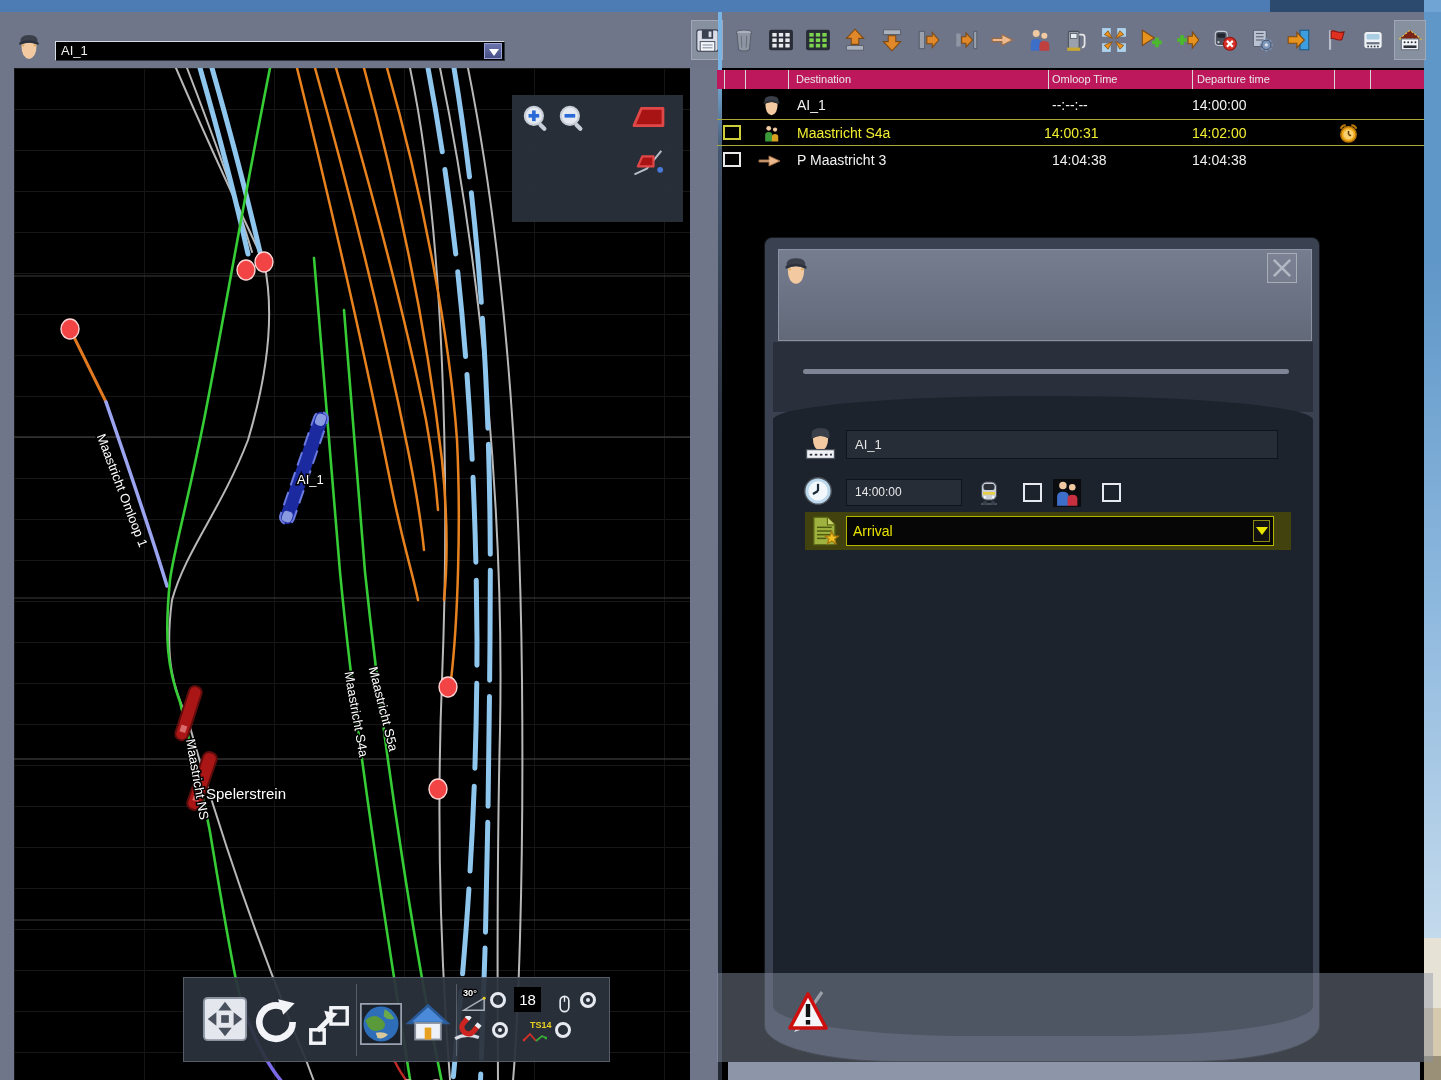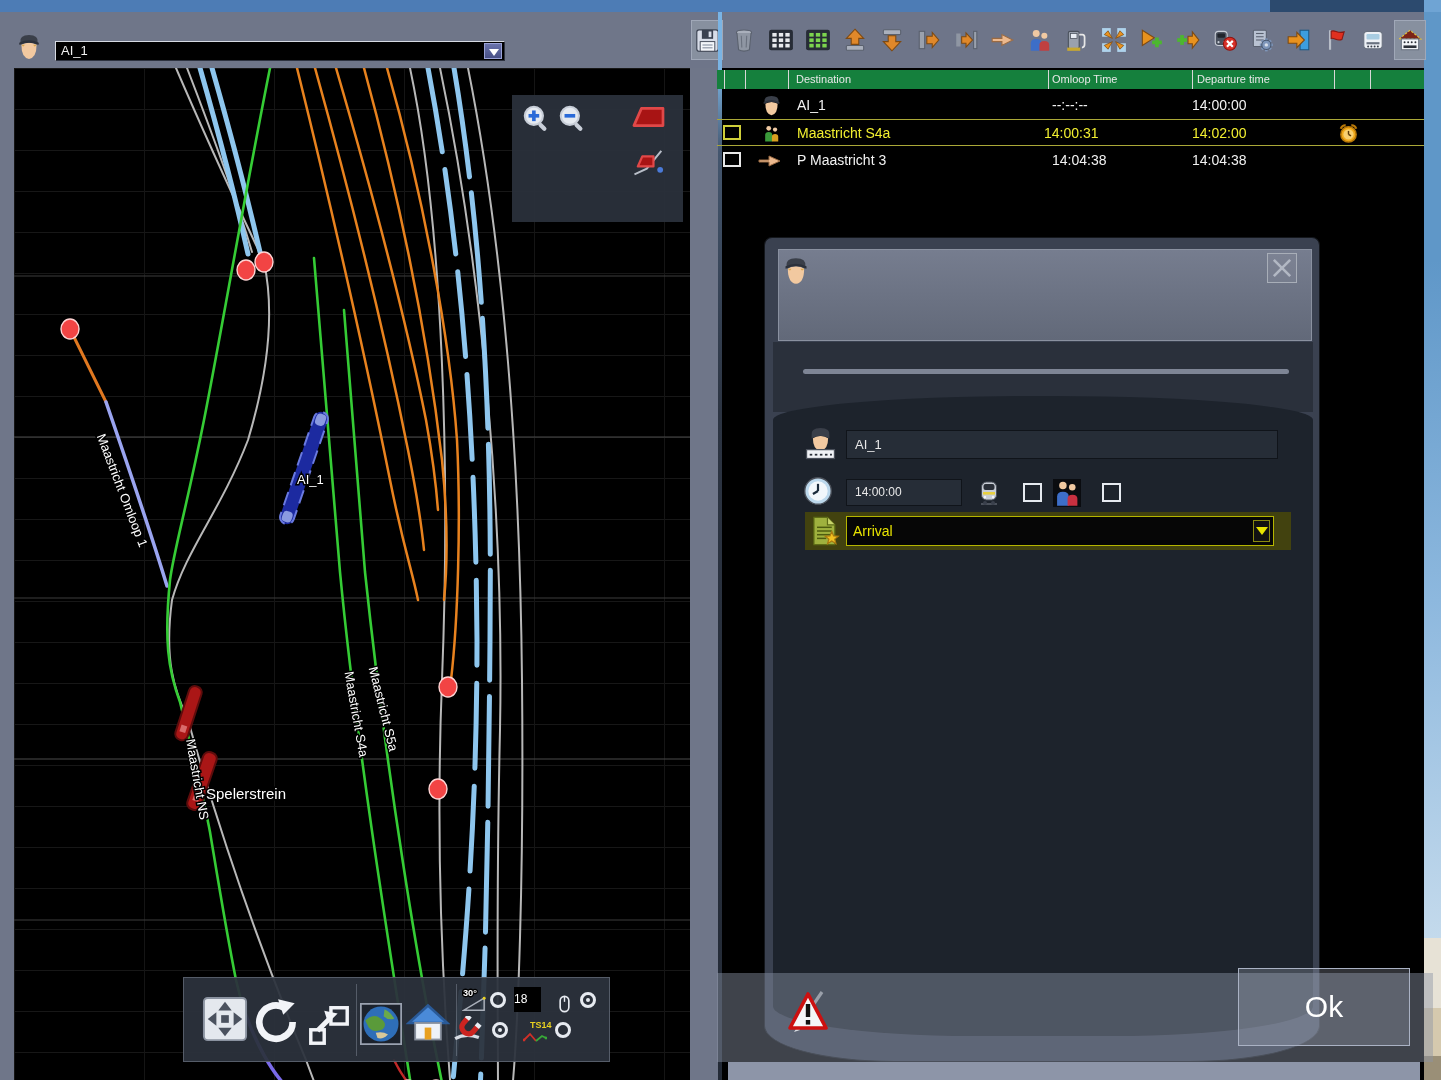--- a/index.html
+++ b/index.html
@@ -43,34 +43,34 @@
   .zoom-panel{left:498px;top:27px;width:171px;height:127px;background:rgba(42,48,59,.95);}
   .zoom-panel .zi{position:absolute;cursor:pointer;}
 
   
   .map-tb{left:169px;top:909px;width:427px;height:85px;background:rgba(44,50,61,.94);
     border:1px solid rgba(130,138,152,.5);}
   .map-tb .sep{position:absolute;top:6px;width:1px;height:72px;background:rgba(140,148,162,.45);}
   .radio{position:absolute;width:16px;height:16px;border:3px solid #e6eaf0;border-radius:50%;cursor:pointer;}
   .radio.on::after{content:"";position:absolute;left:3px;top:3px;width:4px;height:4px;
     background:#e6eaf0;border-radius:50%;}
-  .val18{position:absolute;background:#000;color:#fff;font-size:12px;}
+  .val18{position:absolute;background:#000;color:#fff;font-size:15px;text-align:center;}
   .yellow-sm{color:#e8d020;font-size:9px;font-weight:bold;}
 
   
   .rtb{left:690px;top:12px;width:734px;height:56px;background:#6e7589;}
   .rtb .cell{position:absolute;top:9px;width:30px;height:38px;display:flex;align-items:center;
     justify-content:center;cursor:pointer;}
   .rtb .cell.active{background:#87909f;outline:1px solid #a0a8b8;}
   .vline{left:718px;top:12px;width:4px;height:1068px;
     background:linear-gradient(180deg,#7ab4e4 0 60px,#44566e 140px,#2c3442 400px,#232a36 100%);}
   .rp-black{left:722px;top:68px;width:702px;height:1012px;background:#000;}
 
   
-  .tt-hd{left:717px;top:70px;width:707px;height:19px;background:#15803d;color:#e8e8e8;font-size:11px;text-align:right;}
+  .tt-hd{left:717px;top:70px;width:707px;height:19px;background:#be185d;color:#e8e8e8;font-size:11px;text-align:right;}
   .tt-hd span{position:absolute;top:3px;}
   .tt-sep{position:absolute;top:0;width:1px;height:19px;background:#d8d8d8;}
   .tt-row{left:717px;width:707px;height:27px;color:#f2f2f2;font-size:14px;cursor:pointer;}
   .tt-row span{position:absolute;top:5px;}
   .tt-row.sel{color:#f2ef30;border-top:1px solid #aaa838;border-bottom:1px solid #aaa838;}
   .cbx{position:absolute;width:18px;height:15px;border:2px solid #e8e8e8;background:transparent;cursor:pointer;}
   .cbx.y{border-color:#cfcf3a;}
 
   
   .dialog{left:764px;top:237px;width:556px;height:825px;background:#3a4150;
@@ -635,23 +635,20 @@
     <div class="sp-dd">
       <span>Arrival</span>
       <span class="btn">
           <i></i>
         </span>
     </div>
   </div>
 
   <div class="abs ok-band"></div>
   <div class="abs ok-strip"></div>
-  <div class="abs ok-btn">
-    <span>Ok</span>
-  </div>
   <svg class="abs warn" viewBox="0 0 44 48">
     <line x1="34" y1="4" x2="8" y2="42" stroke="#9aa0aa" stroke-width="3.2"></line>
     <polygon points="6,44 10,38 12,42" fill="#d8dce2"></polygon>
     <polygon points="20,6 38,40 2,40" fill="#f4f6f8" stroke="#cc1010" stroke-width="3.6" stroke-linejoin="round"></polygon>
     <rect x="17.8" y="16" width="4.4" height="13" fill="#111"></rect>
     <rect x="17.8" y="32" width="4.4" height="4.6" fill="#111"></rect>
   </svg>
 
 </div>
 

